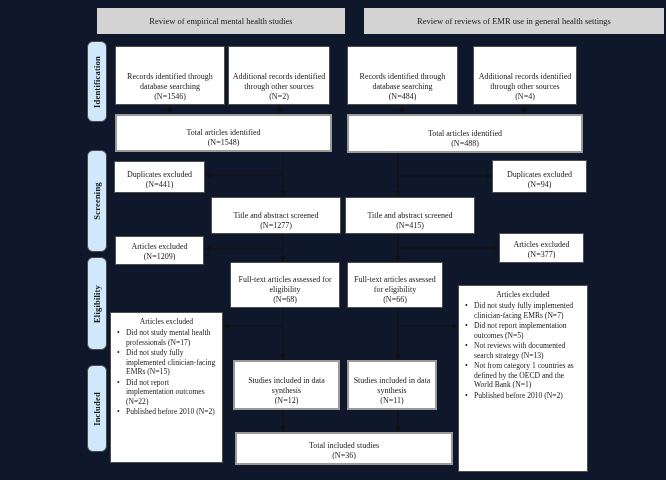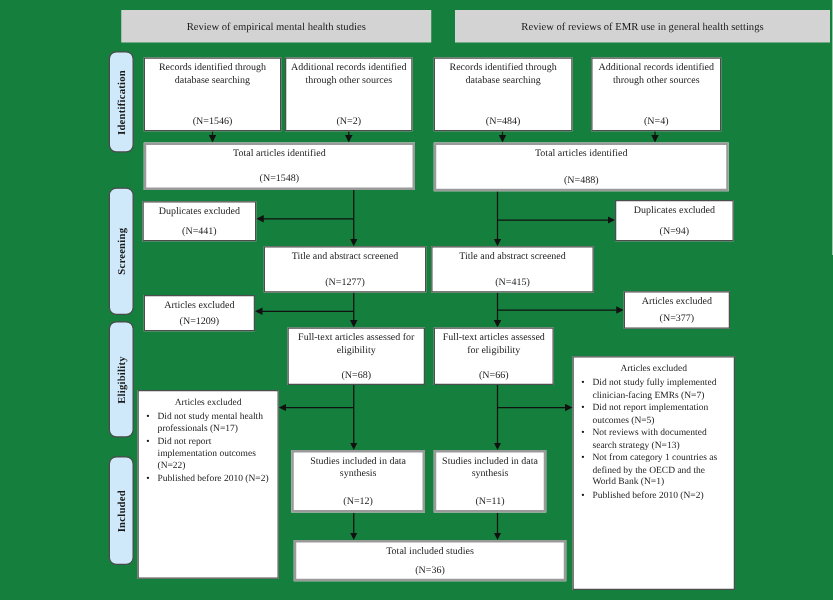--- a/index.html
+++ b/index.html
@@ -7,38 +7,38 @@
     --sidebar-bg:#cfe9fb;
     --sidebar-border:#4a4a4a;
     --line:#111111;
     --border-thin:#4d4d4d;
     --border-gray:#9a9a9a;
     --ink:#1a1a1a;
   }
   *{margin:0;padding:0;box-sizing:border-box;}
   html,body{background:#ffffff;}
   body{font-family:"Liberation Serif","DejaVu Serif",serif;color:var(--ink);}
-  .canvas{position:relative;width:666px;height:480px;background:#15803d;overflow:hidden;}
+  .canvas{position:relative;width:666px;height:480px;background:#0f172a;overflow:hidden;}
   .hdr{
     position:absolute;background:var(--header-bg);
     display:flex;align-items:center;justify-content:center;
     font-size:8.5px;text-align:center;
   }
   .stage{
     position:absolute;width:20px;background:var(--sidebar-bg);
     border:1px solid var(--sidebar-border);border-radius:6px;
   }
   .stage span{
     position:absolute;left:50%;top:50%;
     transform:translate(-50%,-50%) rotate(-90deg);
     white-space:nowrap;font-weight:bold;font-size:8.5px;letter-spacing:.2px;
   }
   .box{
     position:absolute;background:#ffffff;border:1px solid var(--border-thin);
-    display:flex;flex-direction:column;align-items:center;justify-content:space-between;
+    display:flex;flex-direction:column;align-items:center;justify-content:flex-end;
     text-align:center;font-size:8px;line-height:1.25;padding:2px 3px;
   }
   .box.gray{border:2px solid var(--border-gray);}
   .listbox{
     position:absolute;background:#ffffff;border:1px solid var(--border-thin);
     font-size:7.6px;line-height:1.25;padding:4px 4px 2px 4px;
   }
   .listbox .lb-title{text-align:center;margin-bottom:2px;}
   .listbox ul{list-style:none;margin-left:2px;}
   .listbox li{position:relative;padding-left:9px;margin-bottom:1px;}
@@ -125,20 +125,21 @@
     <div>(N=1209)</div>
   </div>
   <div class="box" style="left:230px;top:262px;width:110px;height:46px;">
     <div>Full-text articles assessed for eligibility</div>
     <div>(N=68)</div>
   </div>
   <div class="listbox" style="left:110px;top:312px;width:113px;height:151px;">
     <div class="lb-title">Articles excluded</div>
     <ul>
       <li>Did not study mental health professionals (N=17)</li>
+      <li>Did not study fully implemented clinician-facing EMRs (N=15)</li>
       <li>Did not report implementation outcomes (N=22)</li>
       <li>Published before 2010 (N=2)</li>
     </ul>
   </div>
   <div class="box gray" style="left:233px;top:360px;width:107px;height:50px;">
     <div>Studies included in data synthesis</div>
     <div>(N=12)</div>
   </div>
 
   <div class="box" style="left:347px;top:46px;width:111px;height:59px;">

